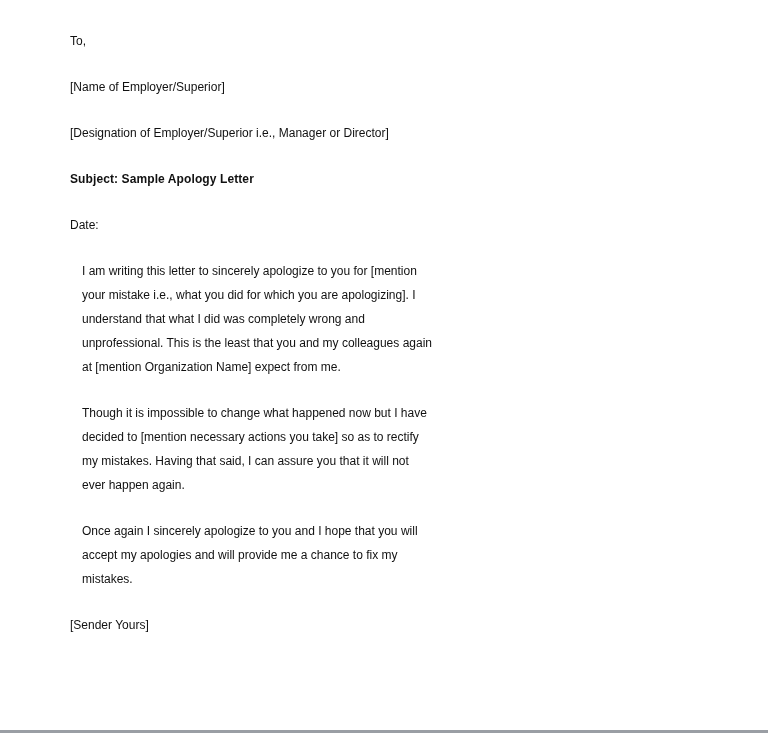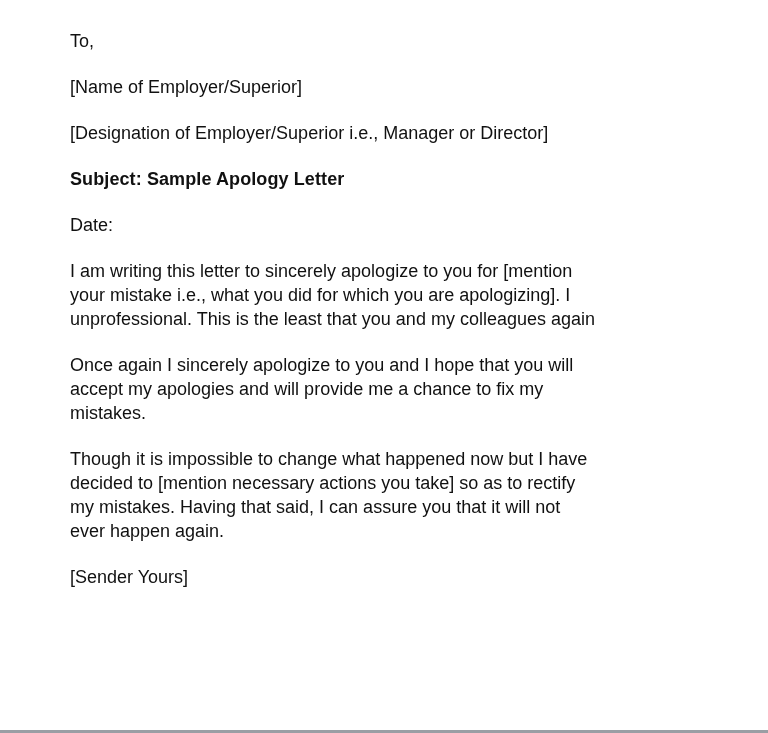--- a/index.html
+++ b/index.html
@@ -13,30 +13,30 @@
       position: relative;
       overflow: hidden;
       font-family: "Liberation Sans", sans-serif;
       color: #111111;
     }
     .page {
       position: absolute;
       left: 70px;
       top: 29px;
       width: 640px;
-      font-size: 18px;
+      font-size: 12px;
       line-height: 24px;
     }
     .line-block {
       margin: 0;
       white-space: nowrap;
     }
     .spaced { margin-bottom: 22px; }
     .para { margin-bottom: 22px; }
-    .para .ln { display: block; white-space: nowrap; }
+    .para .ln { display: block; white-space: nowrap; margin-left: 12px; }
     .subject { font-weight: bold; letter-spacing: 0.1px; }
     .bottom-rule {
       position: absolute;
       left: 0;
       right: 0;
       bottom: 0;
       height: 3px;
       background: #9a9ea4;
     }
   </style>
@@ -46,32 +46,34 @@
 <div class="page">
   <p class="line-block spaced">To,</p>
   <p class="line-block spaced">[Name of Employer/Superior]</p>
   <p class="line-block spaced">[Designation of Employer/Superior i.e., Manager or Director]</p>
   <p class="line-block spaced subject">Subject: Sample Apology Letter</p>
   <p class="line-block spaced">Date:</p>
 
   <div class="para">
     <span class="ln">I am writing this letter to sincerely apologize to you for [mention</span>
     <span class="ln">your mistake i.e., what you did for which you are apologizing]. I</span>
+    <span class="ln">understand that what I did was completely wrong and</span>
     <span class="ln">unprofessional. This is the least that you and my colleagues again</span>
-  </div>
-
-  <div class="para">
-    <span class="ln">Once again I sincerely apologize to you and I hope that you will</span>
-    <span class="ln">accept my apologies and will provide me a chance to fix my</span>
-    <span class="ln">mistakes.</span>
+    <span class="ln">at [mention Organization Name] expect from me.</span>
   </div>
 
   <div class="para">
     <span class="ln">Though it is impossible to change what happened now but I have</span>
     <span class="ln">decided to [mention necessary actions you take] so as to rectify</span>
     <span class="ln">my mistakes. Having that said, I can assure you that it will not</span>
     <span class="ln">ever happen again.</span>
   </div>
 
+  <div class="para">
+    <span class="ln">Once again I sincerely apologize to you and I hope that you will</span>
+    <span class="ln">accept my apologies and will provide me a chance to fix my</span>
+    <span class="ln">mistakes.</span>
+  </div>
+
   <p class="line-block">[Sender Yours]</p>
 </div>
 
 <div class="bottom-rule"></div>
 
 </body></html>

